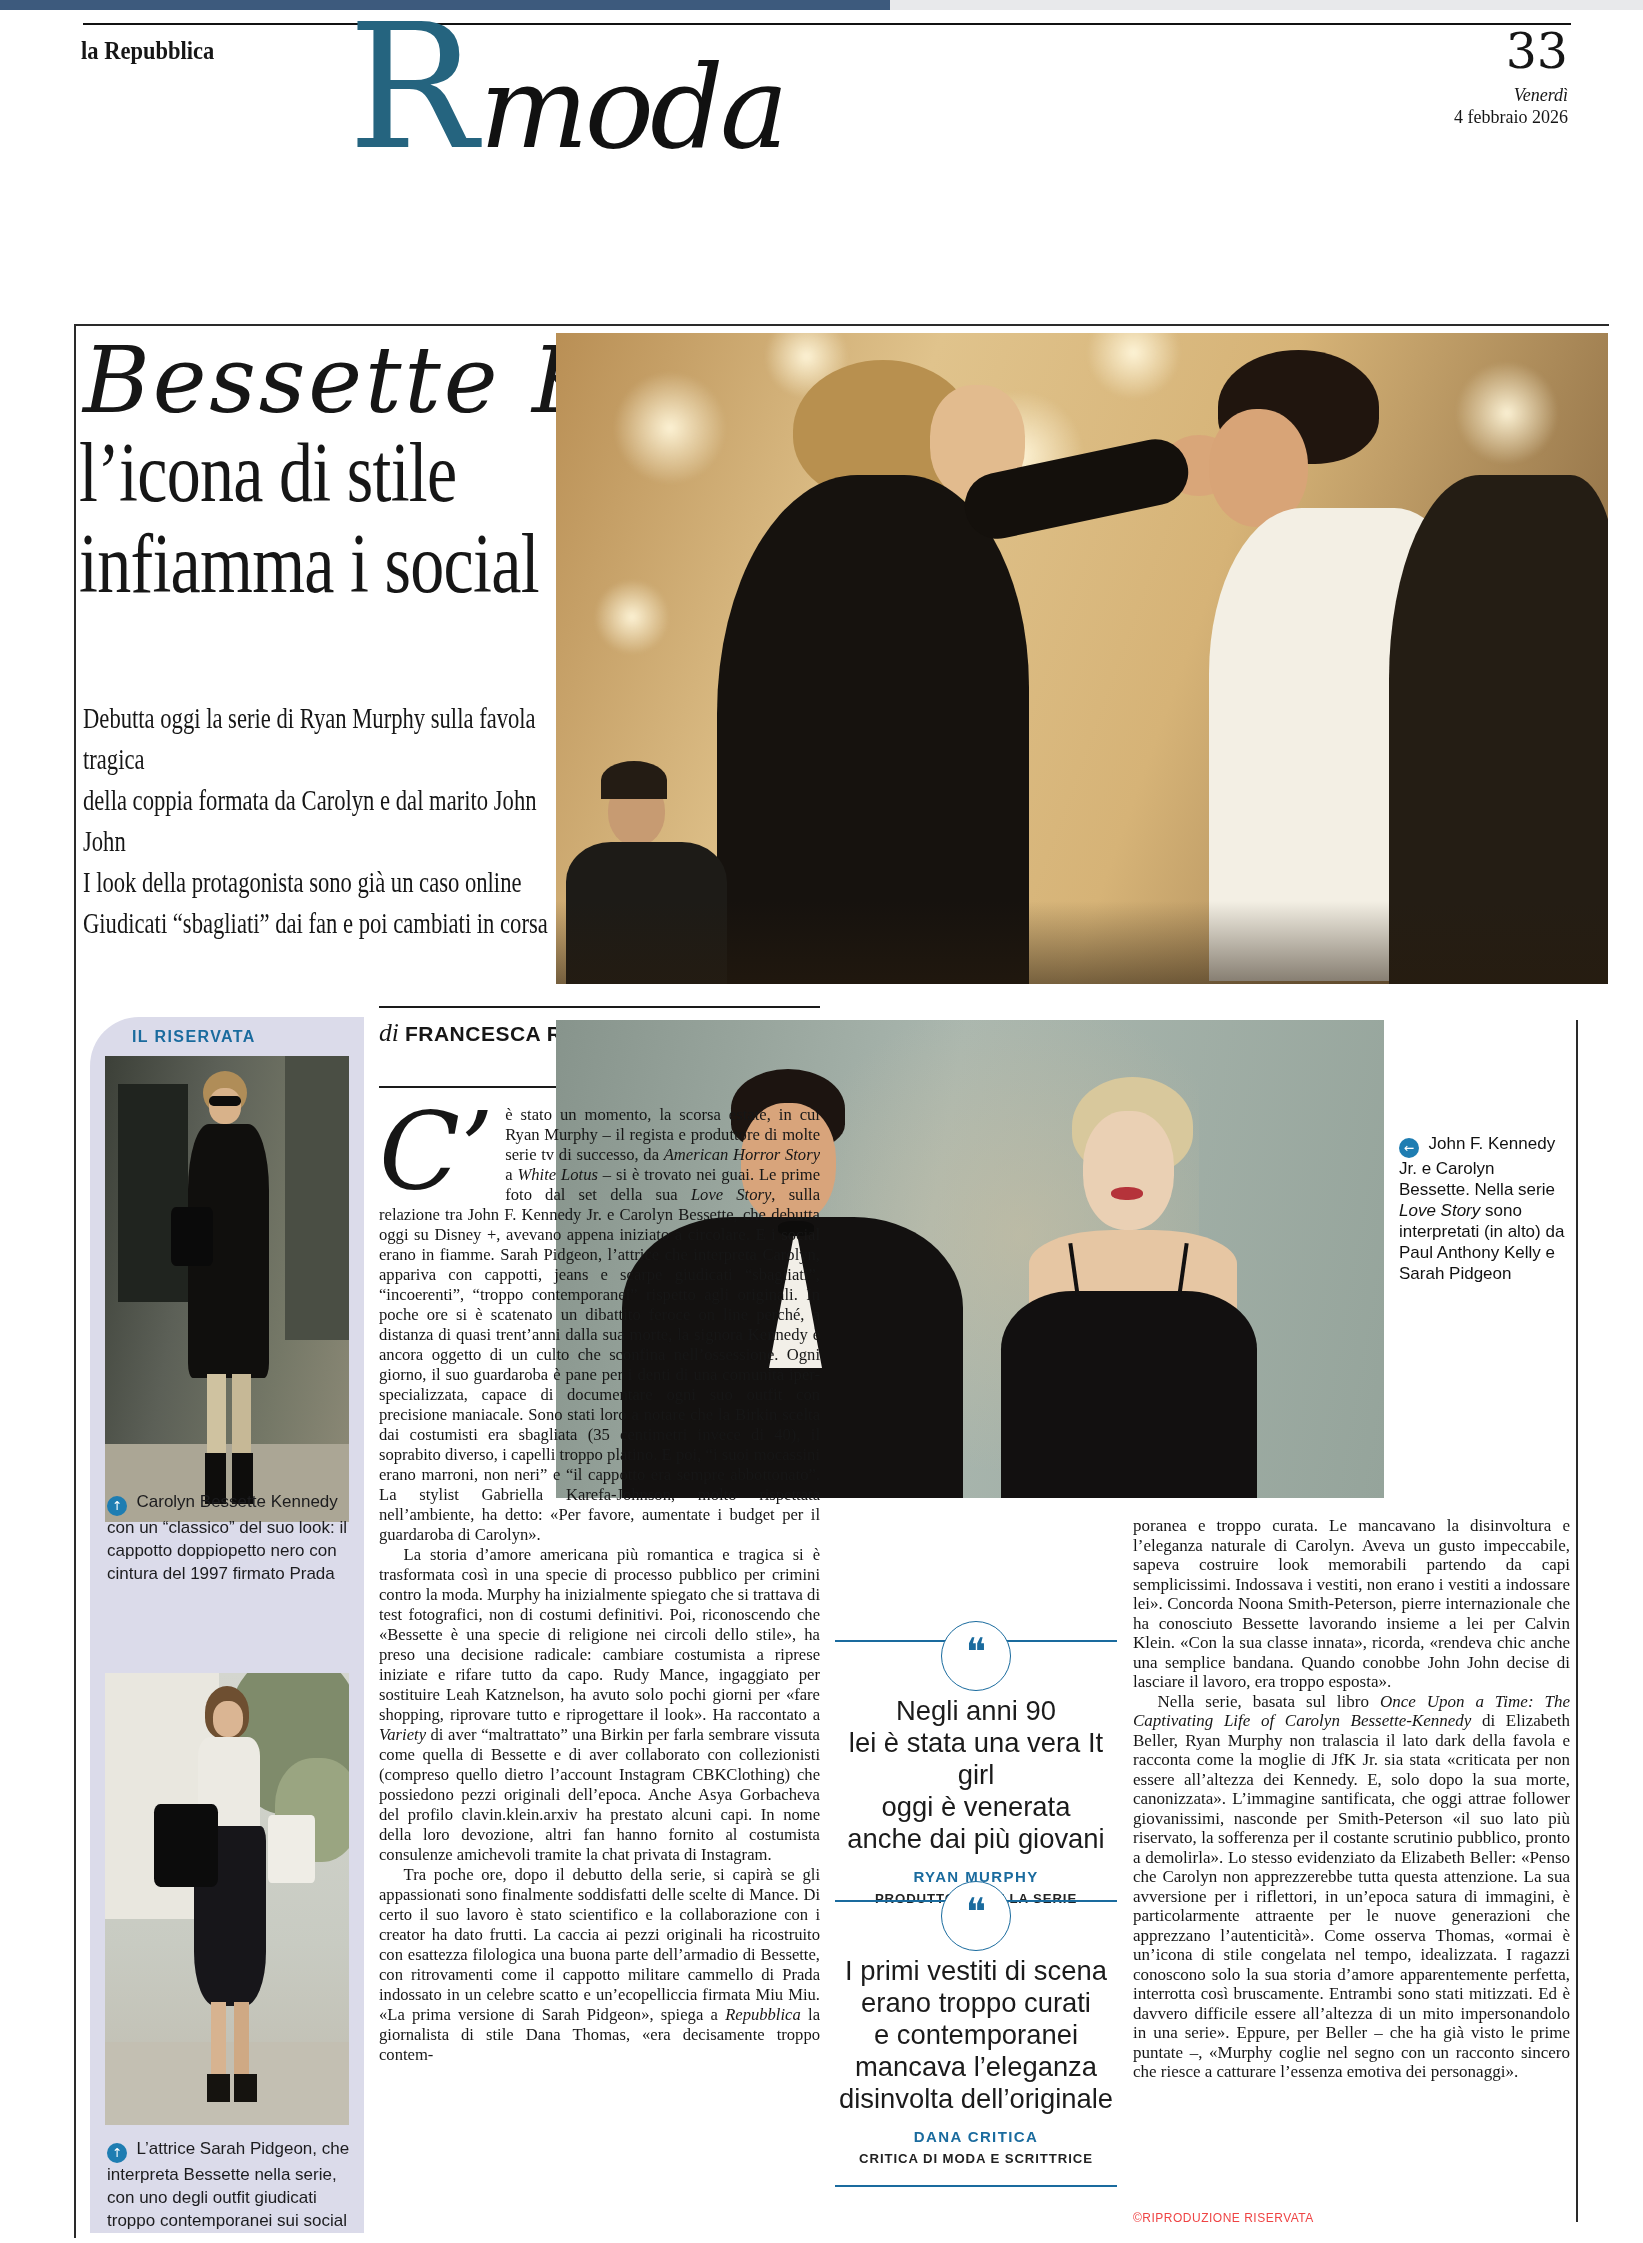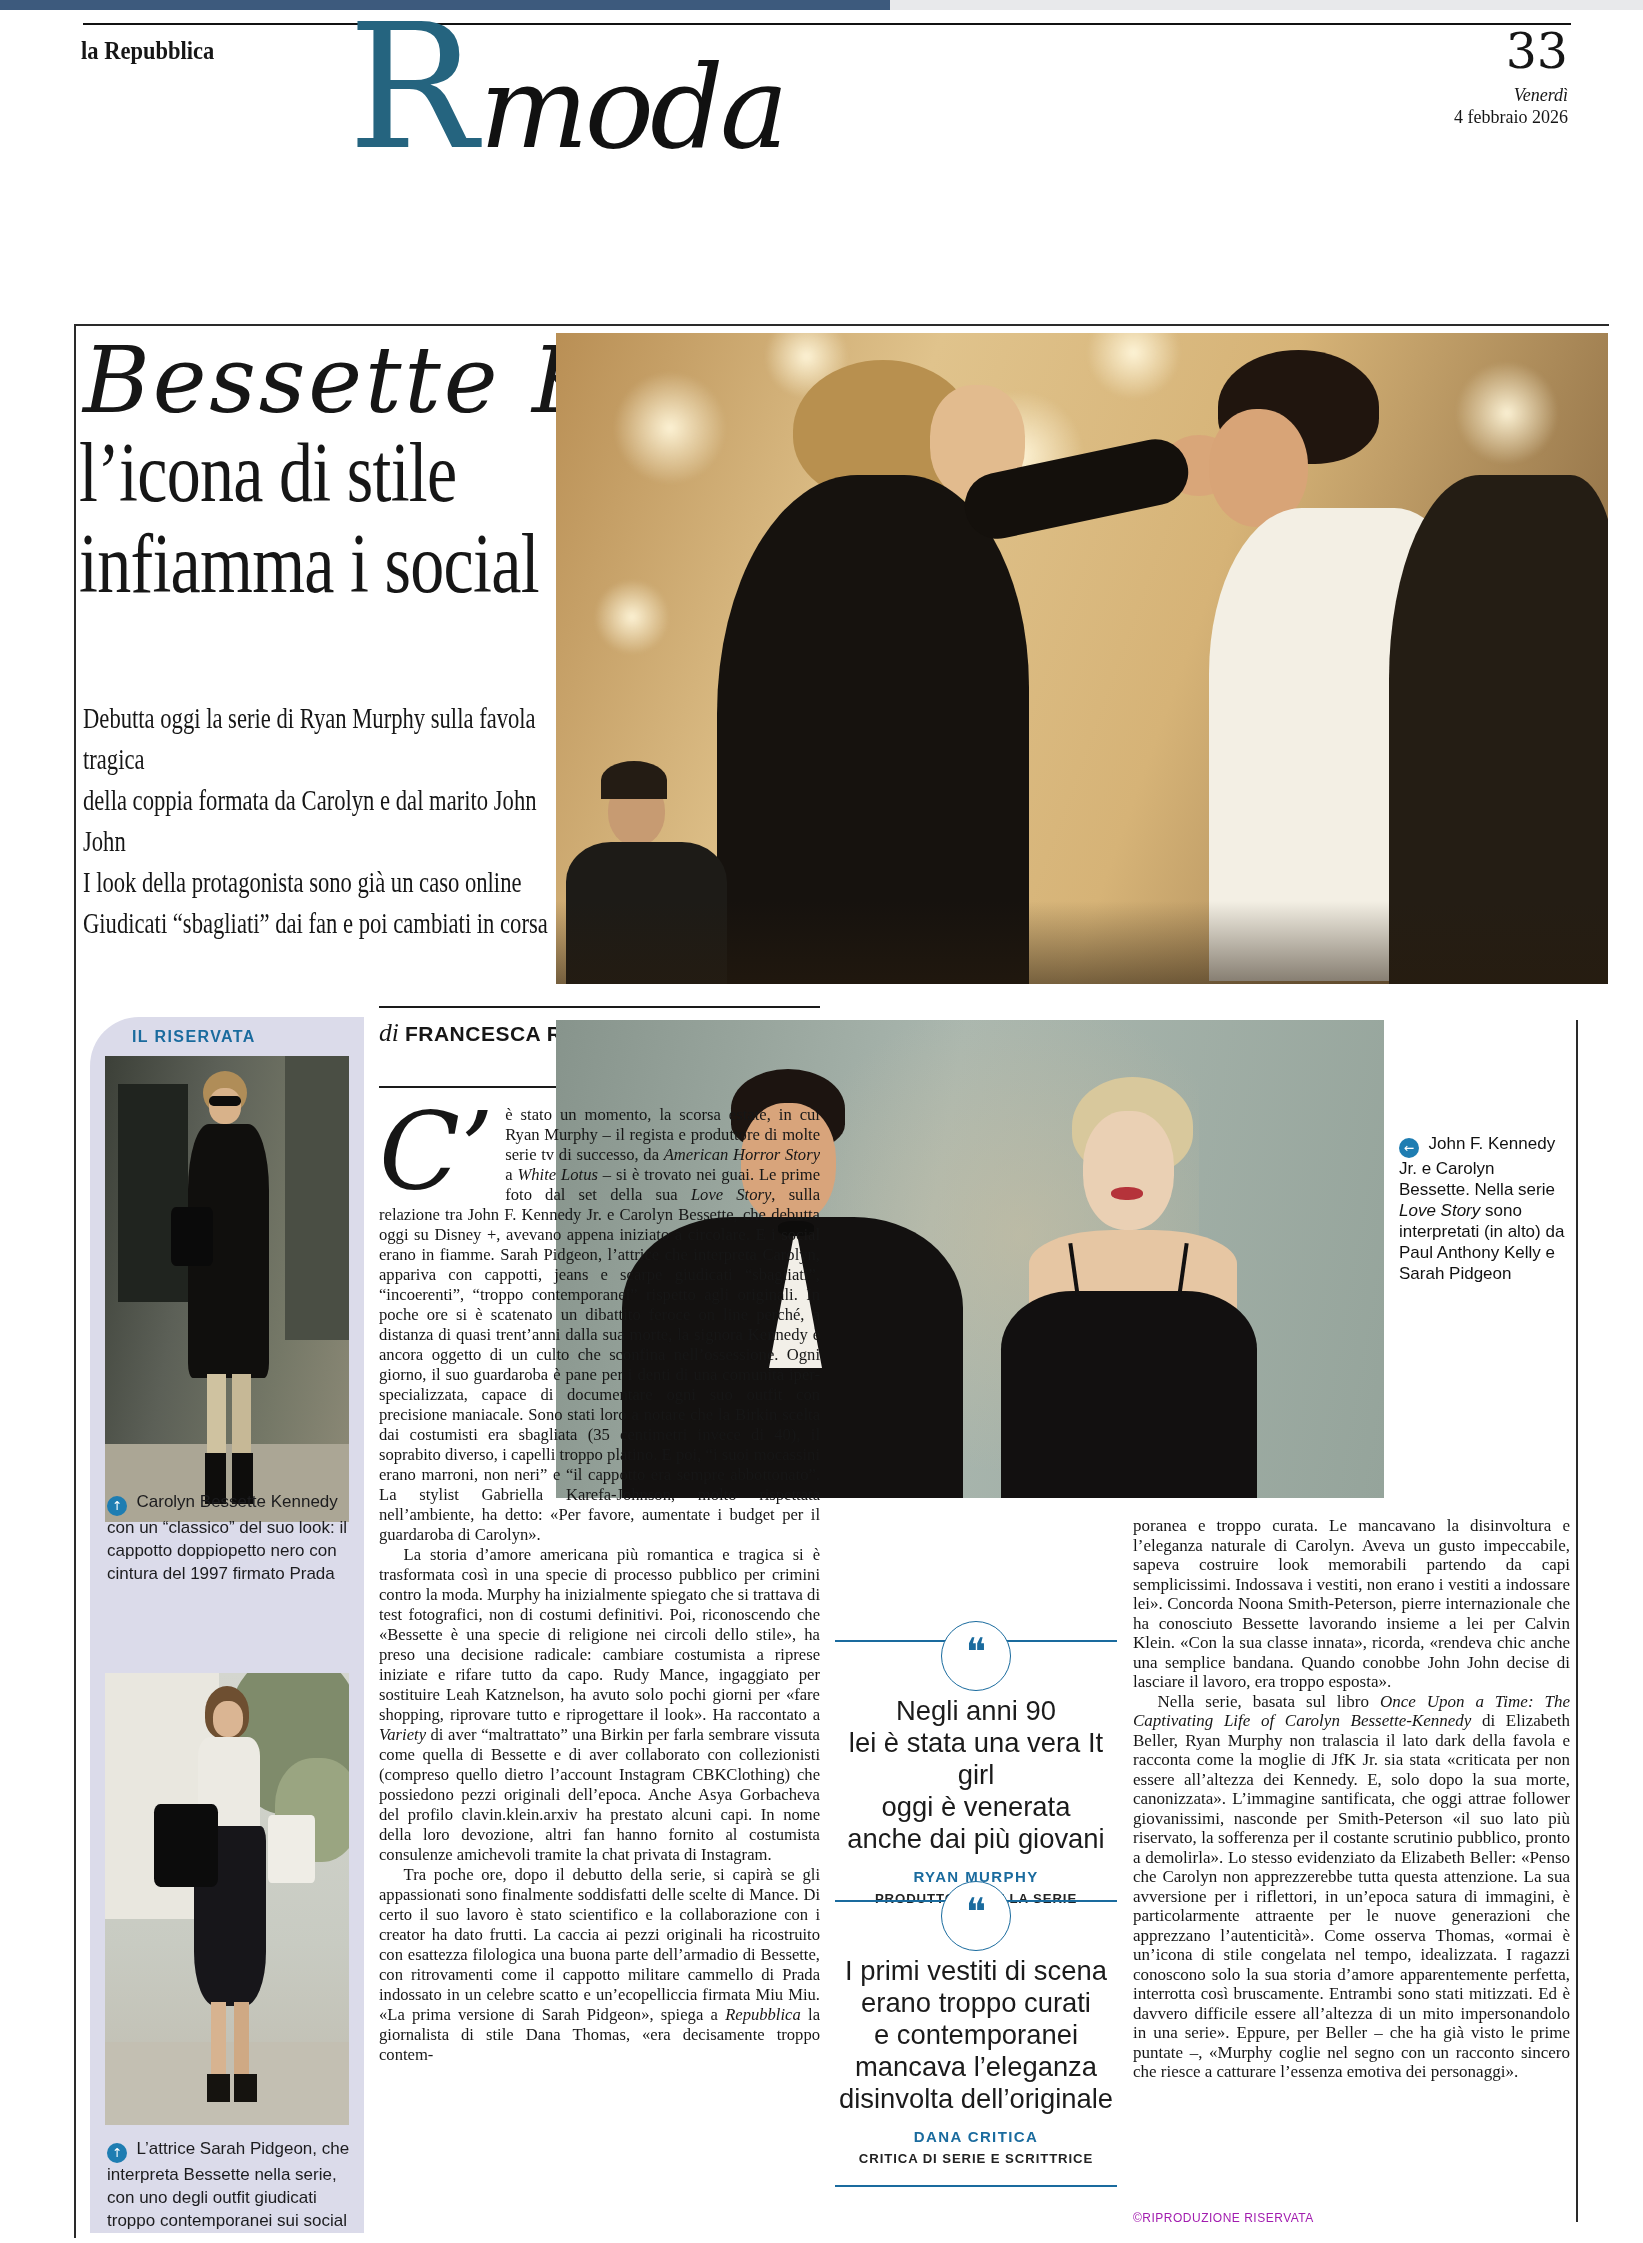--- a/index.html
+++ b/index.html
@@ -54,21 +54,21 @@
   .bk{position:absolute;border-radius:50%;background:radial-gradient(circle,rgba(255,246,218,.95) 0%,rgba(255,246,218,0) 70%);filter:blur(1.9px);}
 
   .sidecap-right{left:1399px;top:1133px;width:170px;font-family:"Liberation Sans",sans-serif;font-size:17px;line-height:21px;color:#111;}
 
   
   .col1{left:379px;top:1105px;width:441px;height:1136px;overflow:hidden;font-size:16.6px;line-height:20px;text-align:justify;}
   .col1 p,.col3 p{margin:0;}
   .indent{text-indent:24.6px;}
   .dropcap{float:left;font-family:"DejaVu Serif",serif;font-style:italic;font-size:106px;line-height:81px;height:79px;margin:5.7px 11.4px 0 0;}
   .col3{left:1133px;top:1516px;width:437px;height:700px;overflow:hidden;font-size:17px;line-height:19.5px;text-align:justify;}
-  .copyright{left:1133px;top:2211px;font-family:"Liberation Sans",sans-serif;font-size:12px;letter-spacing:0.5px;color:#a21caf;}
+  .copyright{left:1133px;top:2211px;font-family:"Liberation Sans",sans-serif;font-size:12px;letter-spacing:0.5px;color:#ef4444;}
 
   
   .quote{position:absolute;left:835px;width:282px;text-align:center;}
   .q1{top:1640px;}
   .q2{top:1900px;}
   .q-rule{position:relative;height:1.9px;background:#1A6B9E;}
   .q-circle{position:absolute;left:50%;top:-19px;transform:translateX(-50%);width:68px;height:68px;border:1.9px solid #1A6B9E;border-radius:50%;background:#fff;color:#1A6B9E;font-size:38px;line-height:61px;text-align:center;font-family:"DejaVu Serif",serif;}
   .q-text{margin-top:53px;font-family:"Liberation Sans",sans-serif;font-weight:300;font-size:27.4px;line-height:32px;color:#1b1b1b;white-space:pre-line;}
   .q-author{margin-top:13.2px;font-family:"Liberation Sans",sans-serif;font-weight:bold;font-size:15px;letter-spacing:1.4px;color:#1A6B9E;}
   .q-role{margin-top:5.7px;font-family:"Liberation Sans",sans-serif;font-weight:bold;font-size:13.2px;letter-spacing:0.9px;color:#222;}
@@ -211,21 +211,21 @@
 <div class="quote q2">
   <div class="q-rule">
       <div class="q-circle">❝</div>
     </div>
   <div class="q-text">I primi vestiti di scena
 erano troppo curati
 e contemporanei
 mancava l’eleganza
 disinvolta dell’originale</div>
   <div class="q-author">DANA CRITICA</div>
-  <div class="q-role">CRITICA DI SERIE E SCRITTRICE</div>
+  <div class="q-role">CRITICA DI MODA E SCRITTRICE</div>
   <div class="q-rule-bot"></div>
 </div>
 
 <div class="abs col3">
   <p><span><span>poranea e troppo curata. Le mancavano la disinvoltura e l’eleganza naturale di Carolyn. Aveva un gusto impeccabile, sapeva costruire look memorabili partendo da capi semplicissimi. Indossava i vestiti, non erano i vestiti a indossare lei». Concorda Noona Smith-Peterson, pierre internazionale che ha conosciuto Bessette lavorando insieme a lei per Calvin Klein. «Con la sua classe innata», ricorda, «rendeva chic anche una semplice bandana. Quando conobbe John John decise di lasciare il lavoro, era troppo esposta».</span></span></p>
   <p class="indent"><span><span>Nella serie, basata sul libro </span><span class="it">Once Upon a Time: The Captivating Life of Carolyn Bessette-Kennedy</span><span> di Elizabeth Beller, Ryan Murphy non tralascia il lato dark della favola e racconta come la moglie di JfK Jr. sia stata «criticata per non essere all’altezza dei Kennedy. E, solo dopo la sua morte, canonizzata». L’immagine santificata, che oggi attrae follower giovanissimi, nasconde per Smith-Peterson «il suo lato più riservato, la sofferenza per il costante scrutinio pubblico, pronto a demolirla». Lo stesso evidenziato da Elizabeth Beller: «Penso che Carolyn non apprezzerebbe tutta questa attenzione. La sua avversione per i riflettori, in un’epoca satura di immagini, è particolarmente attraente per le nuove generazioni che apprezzano l’autenticità». Come osserva Thomas, «ormai è un’icona di stile congelata nel tempo, idealizzata. I ragazzi conoscono solo la sua storia d’amore apparentemente perfetta, interrotta così bruscamente. Entrambi sono stati mitizzati. Ed è davvero difficile essere all’altezza di un mito impersonandolo in una serie». Eppure, per Beller – che ha già visto le prime puntate –, «Murphy coglie nel segno con un racconto sincero che riesce a catturare l’essenza emotiva dei personaggi».</span></span></p>
 </div>
 <div class="abs copyright">©RIPRODUZIONE RISERVATA</div>
 
 

